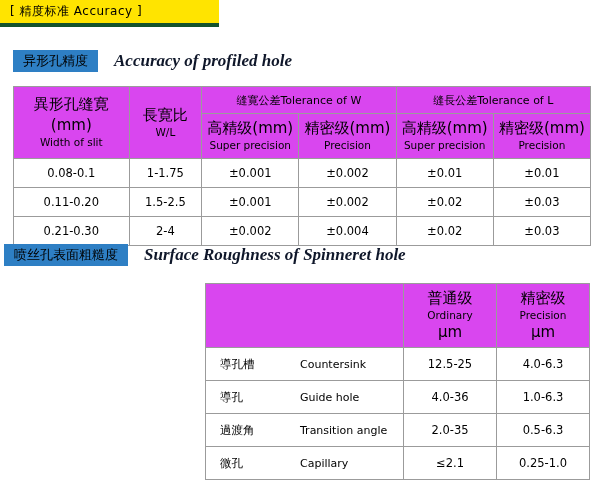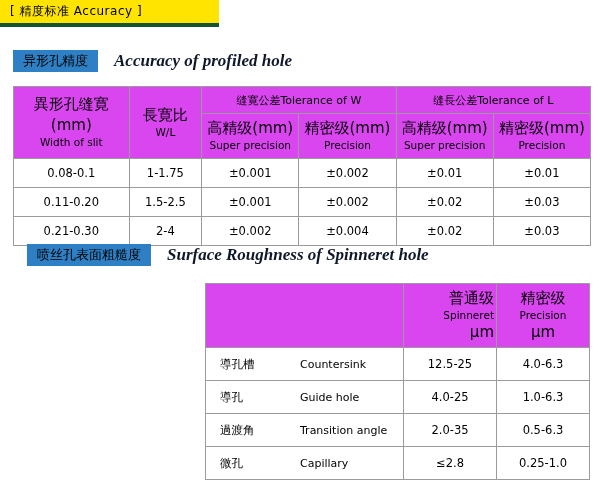--- a/index.html
+++ b/index.html
@@ -199,59 +199,59 @@
     <td>0.21-0.30</td>
     <td>2-4</td>
     <td>±0.002</td>
     <td>±0.004</td>
     <td>±0.02</td>
     <td>±0.03</td>
   </tr>
 </tbody>
   </table>
 
-<div class="section-head" style="left:27px; top:244px;">
+<div class="section-head" style="left:4px; top:244px;">
   <span class="tag">喷丝孔表面粗糙度</span>
   <span class="sec-title">Surface Roughness of Spinneret hole</span>
 </div>
 
 <table id="t2">
   <tbody>
       <tr>
     <td class="hdr" style="width:72px; border-right:none;"></td>
     <td class="hdr" style="border-left:none;"></td>
-    <td class="hdr hdr-cell" style="width:88px;text-align:right;">
+    <td class="hdr hdr-cell" style="width:88px;">
       <span class="cn">普通级</span><br>
-      <span class="en">Spinneret</span><br>
+      <span class="en">Ordinary</span><br>
       <span class="sub">μm</span>
     </td>
     <td class="hdr hdr-cell" style="width:88px;">
       <span class="cn">精密级</span><br>
       <span class="en">Precision</span><br>
       <span class="sub">μm</span>
     </td>
   </tr>
   <tr>
     <td class="lbl-cn" style="border-right:none;">導孔槽</td>
     <td class="lbl-en" style="border-left:none;">Countersink</td>
     <td class="val">12.5-25</td>
     <td class="val">4.0-6.3</td>
   </tr>
   <tr>
     <td class="lbl-cn" style="border-right:none;">導孔</td>
     <td class="lbl-en" style="border-left:none;">Guide hole</td>
-    <td class="val">4.0-25</td>
+    <td class="val">4.0-36</td>
     <td class="val">1.0-6.3</td>
   </tr>
   <tr>
     <td class="lbl-cn" style="border-right:none;">過渡角</td>
     <td class="lbl-en" style="border-left:none;">Transition angle</td>
     <td class="val">2.0-35</td>
     <td class="val">0.5-6.3</td>
   </tr>
   <tr>
     <td class="lbl-cn" style="border-right:none;">微孔</td>
     <td class="lbl-en" style="border-left:none;">Capillary</td>
-    <td class="val">≤2.8</td>
+    <td class="val">≤2.1</td>
     <td class="val">0.25-1.0</td>
   </tr>
 </tbody>
   </table>
 
 </body></html>

